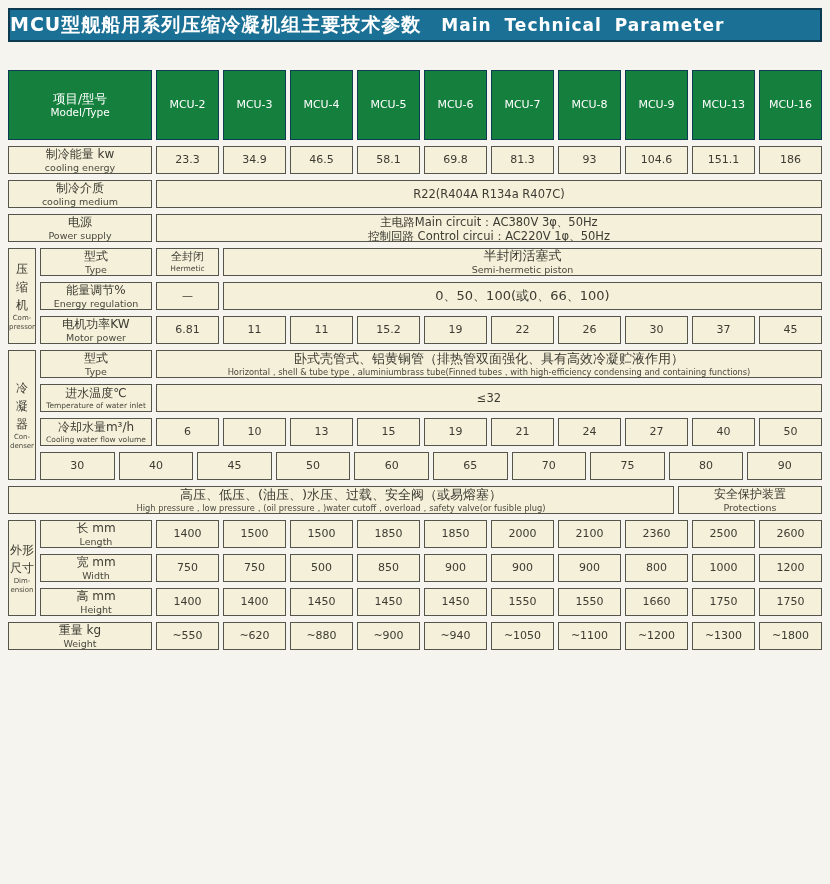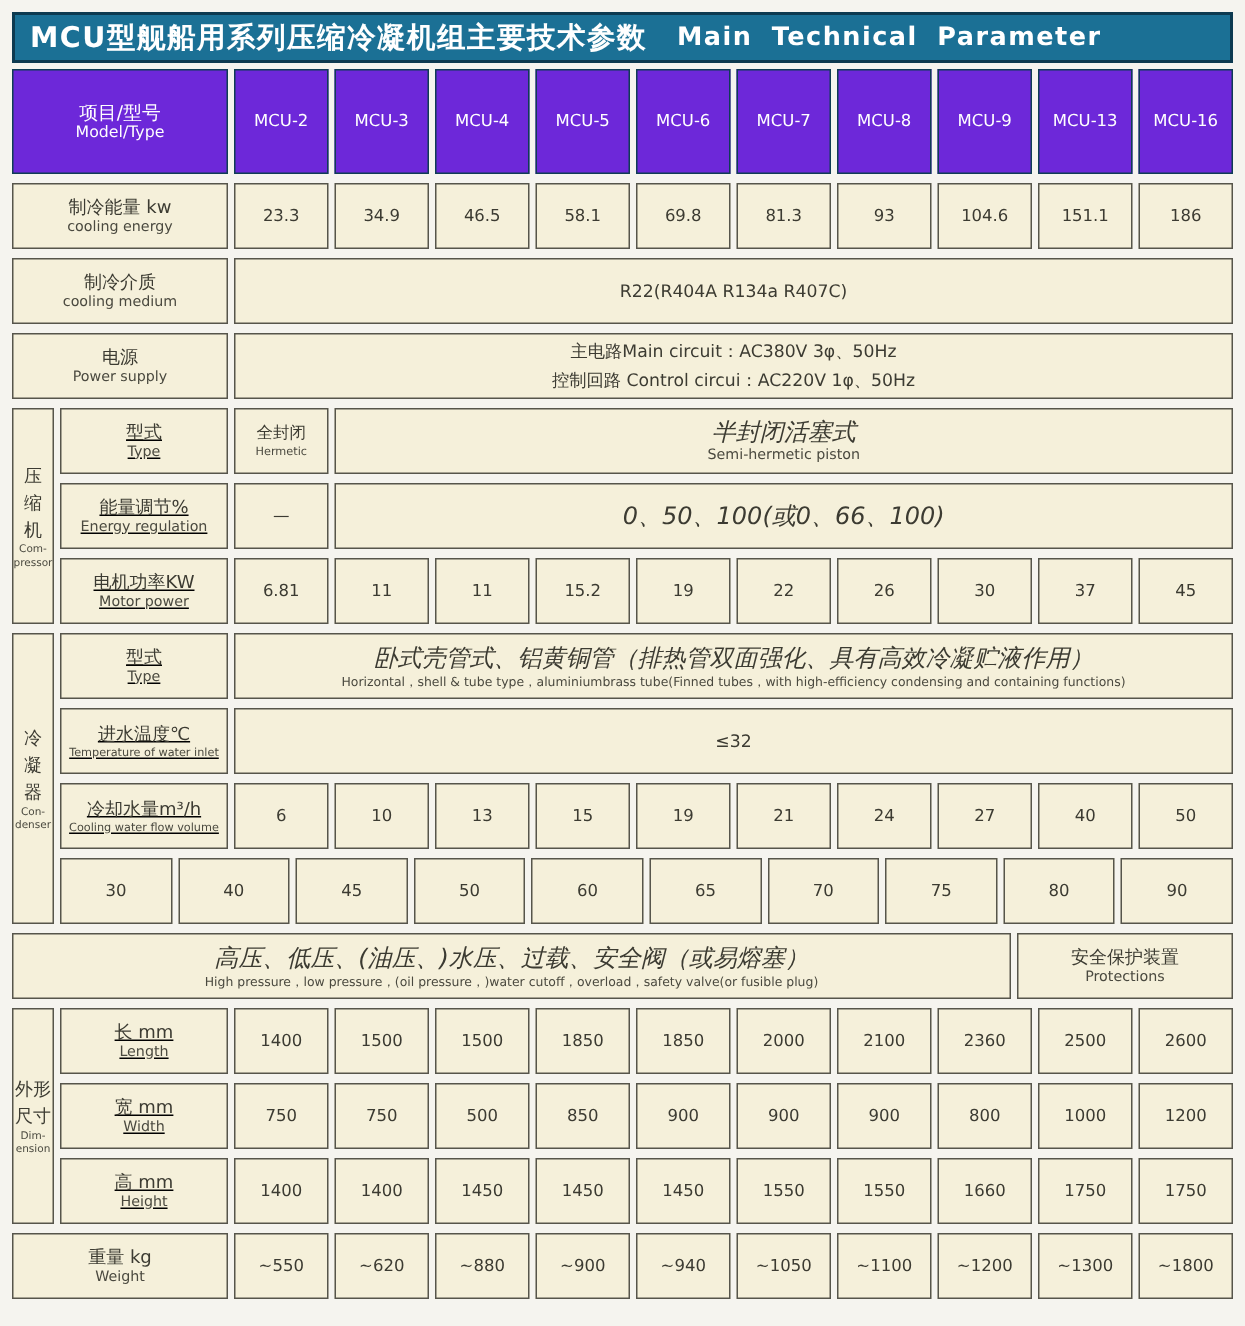--- a/index.html
+++ b/index.html
@@ -8,59 +8,59 @@
     background:#f5f4ef;
     font-family:"DejaVu Sans","Liberation Sans",sans-serif;
     position:relative;
     -webkit-font-smoothing:antialiased;
   }
   .page{position:absolute;left:8px;top:8px;width:814px;}
   
   .title-bar{
     height:34px;background:#1b7095;border:2px solid #0d3a50;
     color:#ffffff;display:flex;align-items:center;gap:20px;
-    padding-left:10px;box-sizing:border-box;font-weight:bold;
-    margin-bottom:4px;
+    box-sizing:border-box;font-weight:bold;
+    margin-bottom:28px;
   }
   .title-cn{font-size:19px;letter-spacing:1px;}
   .title-en{font-size:17px;letter-spacing:1px;word-spacing:6px;}
   
   .section{display:flex;gap:4px;margin-bottom:6px;}
   .rows{display:flex;flex-direction:column;gap:6px;flex:1;min-width:0;}
-  .row{display:flex;gap:4px;height:44px;}
+  .row{display:flex;gap:4px;height:28px;}
   .row.tall{height:70px;}
   .cell{
     background:#f5f0da;border:1px solid #56554b;box-sizing:border-box;
     display:flex;flex-direction:column;align-items:center;justify-content:center;
     text-align:center;line-height:1.25;min-width:0;overflow:hidden;
   }
   .head{width:144px;flex:none;}
-  .grouped .head{width:112px;text-decoration:underline;}
+  .grouped .head{width:112px;}
   .group-cell{
     width:28px;flex:none;background:#f5f0da;border:1px solid #56554b;
     box-sizing:border-box;display:flex;flex-direction:column;
     align-items:center;justify-content:center;text-align:center;
   }
   .group-cn{font-size:12px;color:#3c3b32;line-height:1.5;}
   .group-en{font-size:7px;color:#4a493f;line-height:1.35;}
   .value-cell{flex:1;}
   .span-cell{flex:1;padding:1px 6px;}
   .pair-cell{flex:1;flex-direction:column;justify-content:space-evenly;align-items:center;}
   .first-cell{width:63px;flex:none;}
   .rest-cell{flex:1;}
   .cn{font-size:12px;color:#3c3b32;}
   .en{font-size:9.5px;color:#4a493f;}
   .en.tiny{font-size:7.5px;}
   .val{font-size:11px;color:#3c3b32;}
   .big{font-size:11.5px;}
-  .span-cn{font-size:16px;color:#3c3b32;font-style:italic;}
+  .span-cn{font-size:13px;color:#3c3b32;}
   .span-en{font-size:9.5px;color:#4a493f;}
   .span-en.long{font-size:8.3px;}
   
-  .teal{background:#6d28d9;border-color:#0f3c55;}
+  .teal{background:#15803d;border-color:#0f3c55;}
   .teal .cn{color:#ffffff;font-size:12.5px;}
   .teal .en{color:#ffffff;font-size:10.5px;}
   .model-label{color:#ffffff;font-size:11px;}
 </style>
 </head>
 <body>
 
 <div class="page">
   <div class="title-bar">
     <span class="title-cn">MCU型舰船用系列压缩冷凝机组主要技术参数</span>

